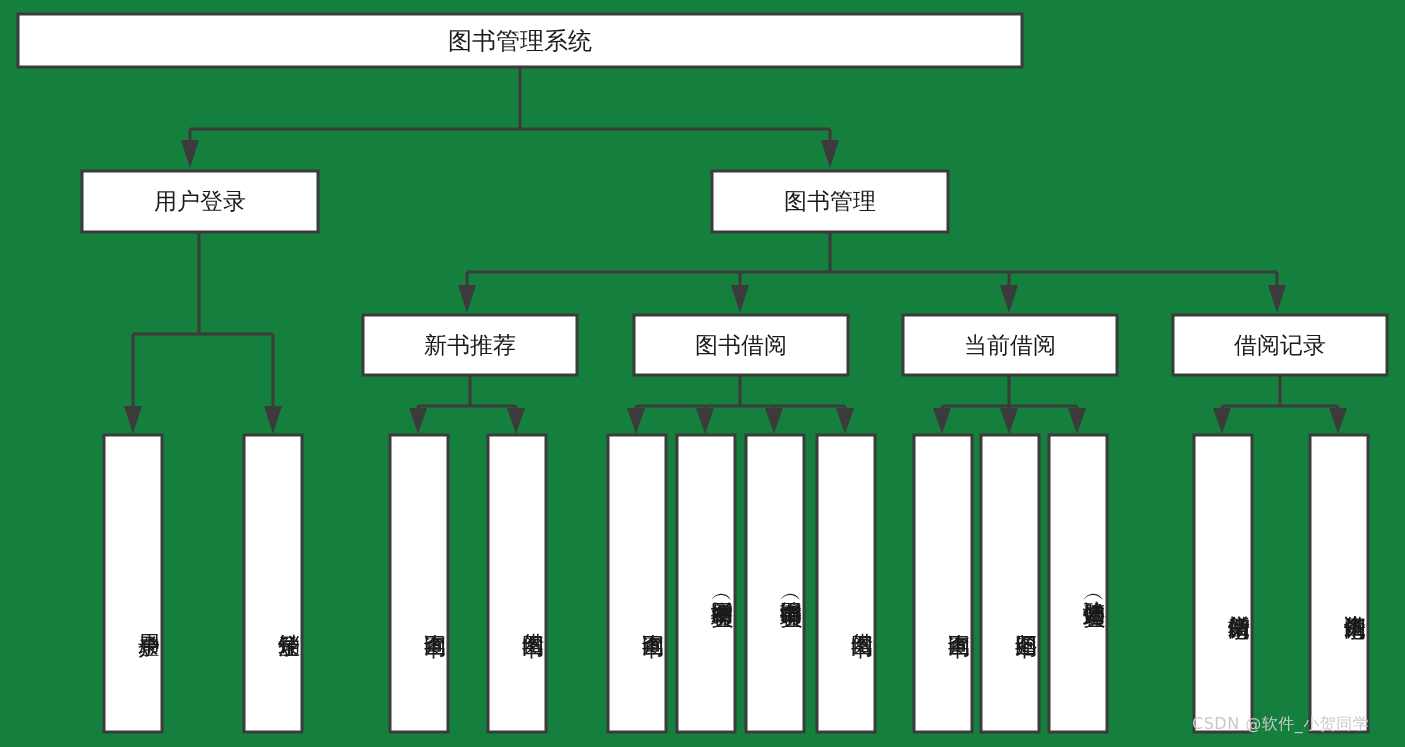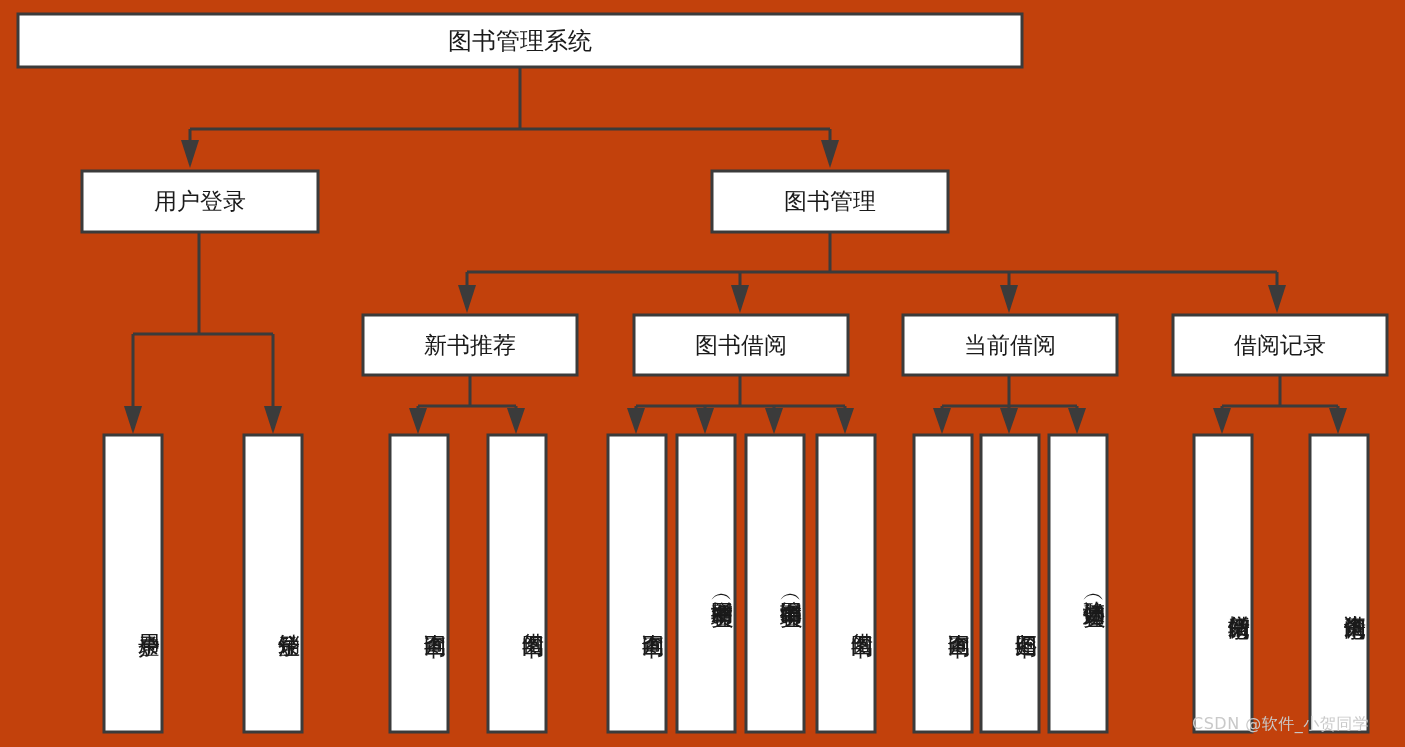--- a/index.html
+++ b/index.html
@@ -12,21 +12,21 @@
     font-family: "DejaVu Sans", "Liberation Sans", sans-serif;
     width: 1405px;
     height: 747px;
     overflow: hidden;
     position: relative;
   }
   #diagram-root {
     position: relative;
     width: 1405px;
     height: 747px;
-    background: #c2410c;
+    background: #15803d;
   }
   svg.diagram-canvas {
     position: absolute;
     left: 0;
     top: 0;
     width: 1405px;
     height: 747px;
     display: block;
   }
   .node-box {

